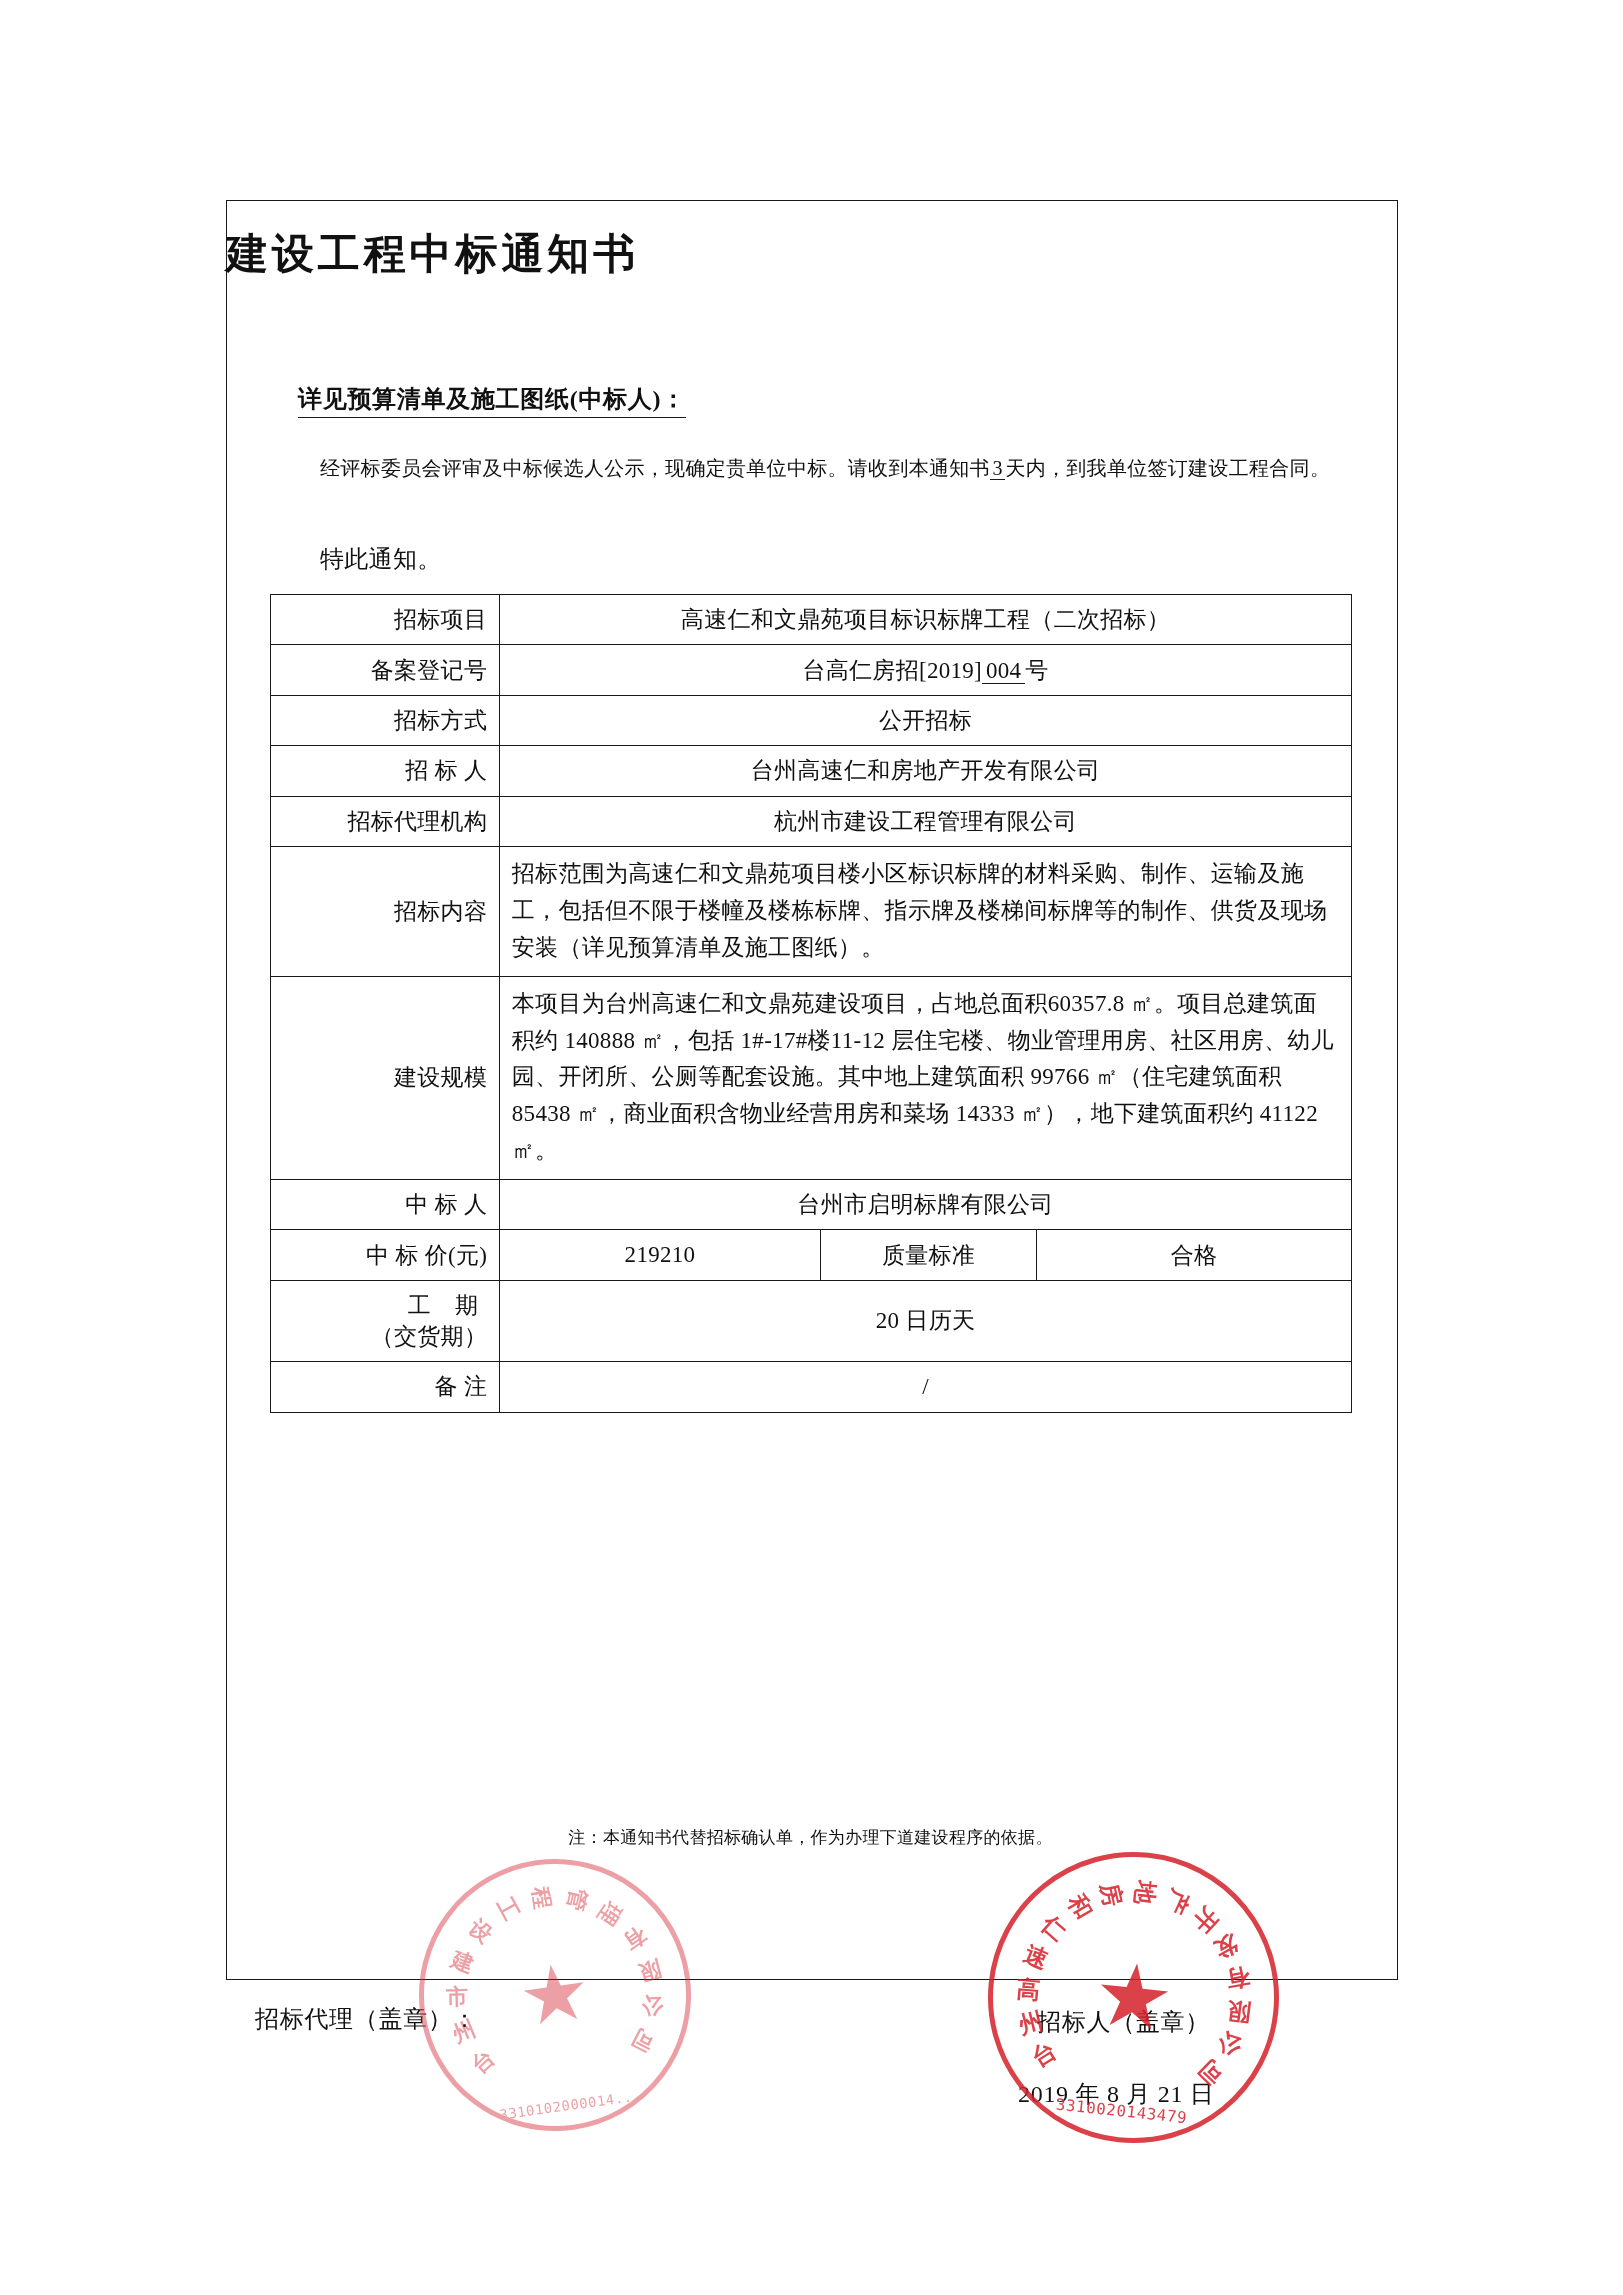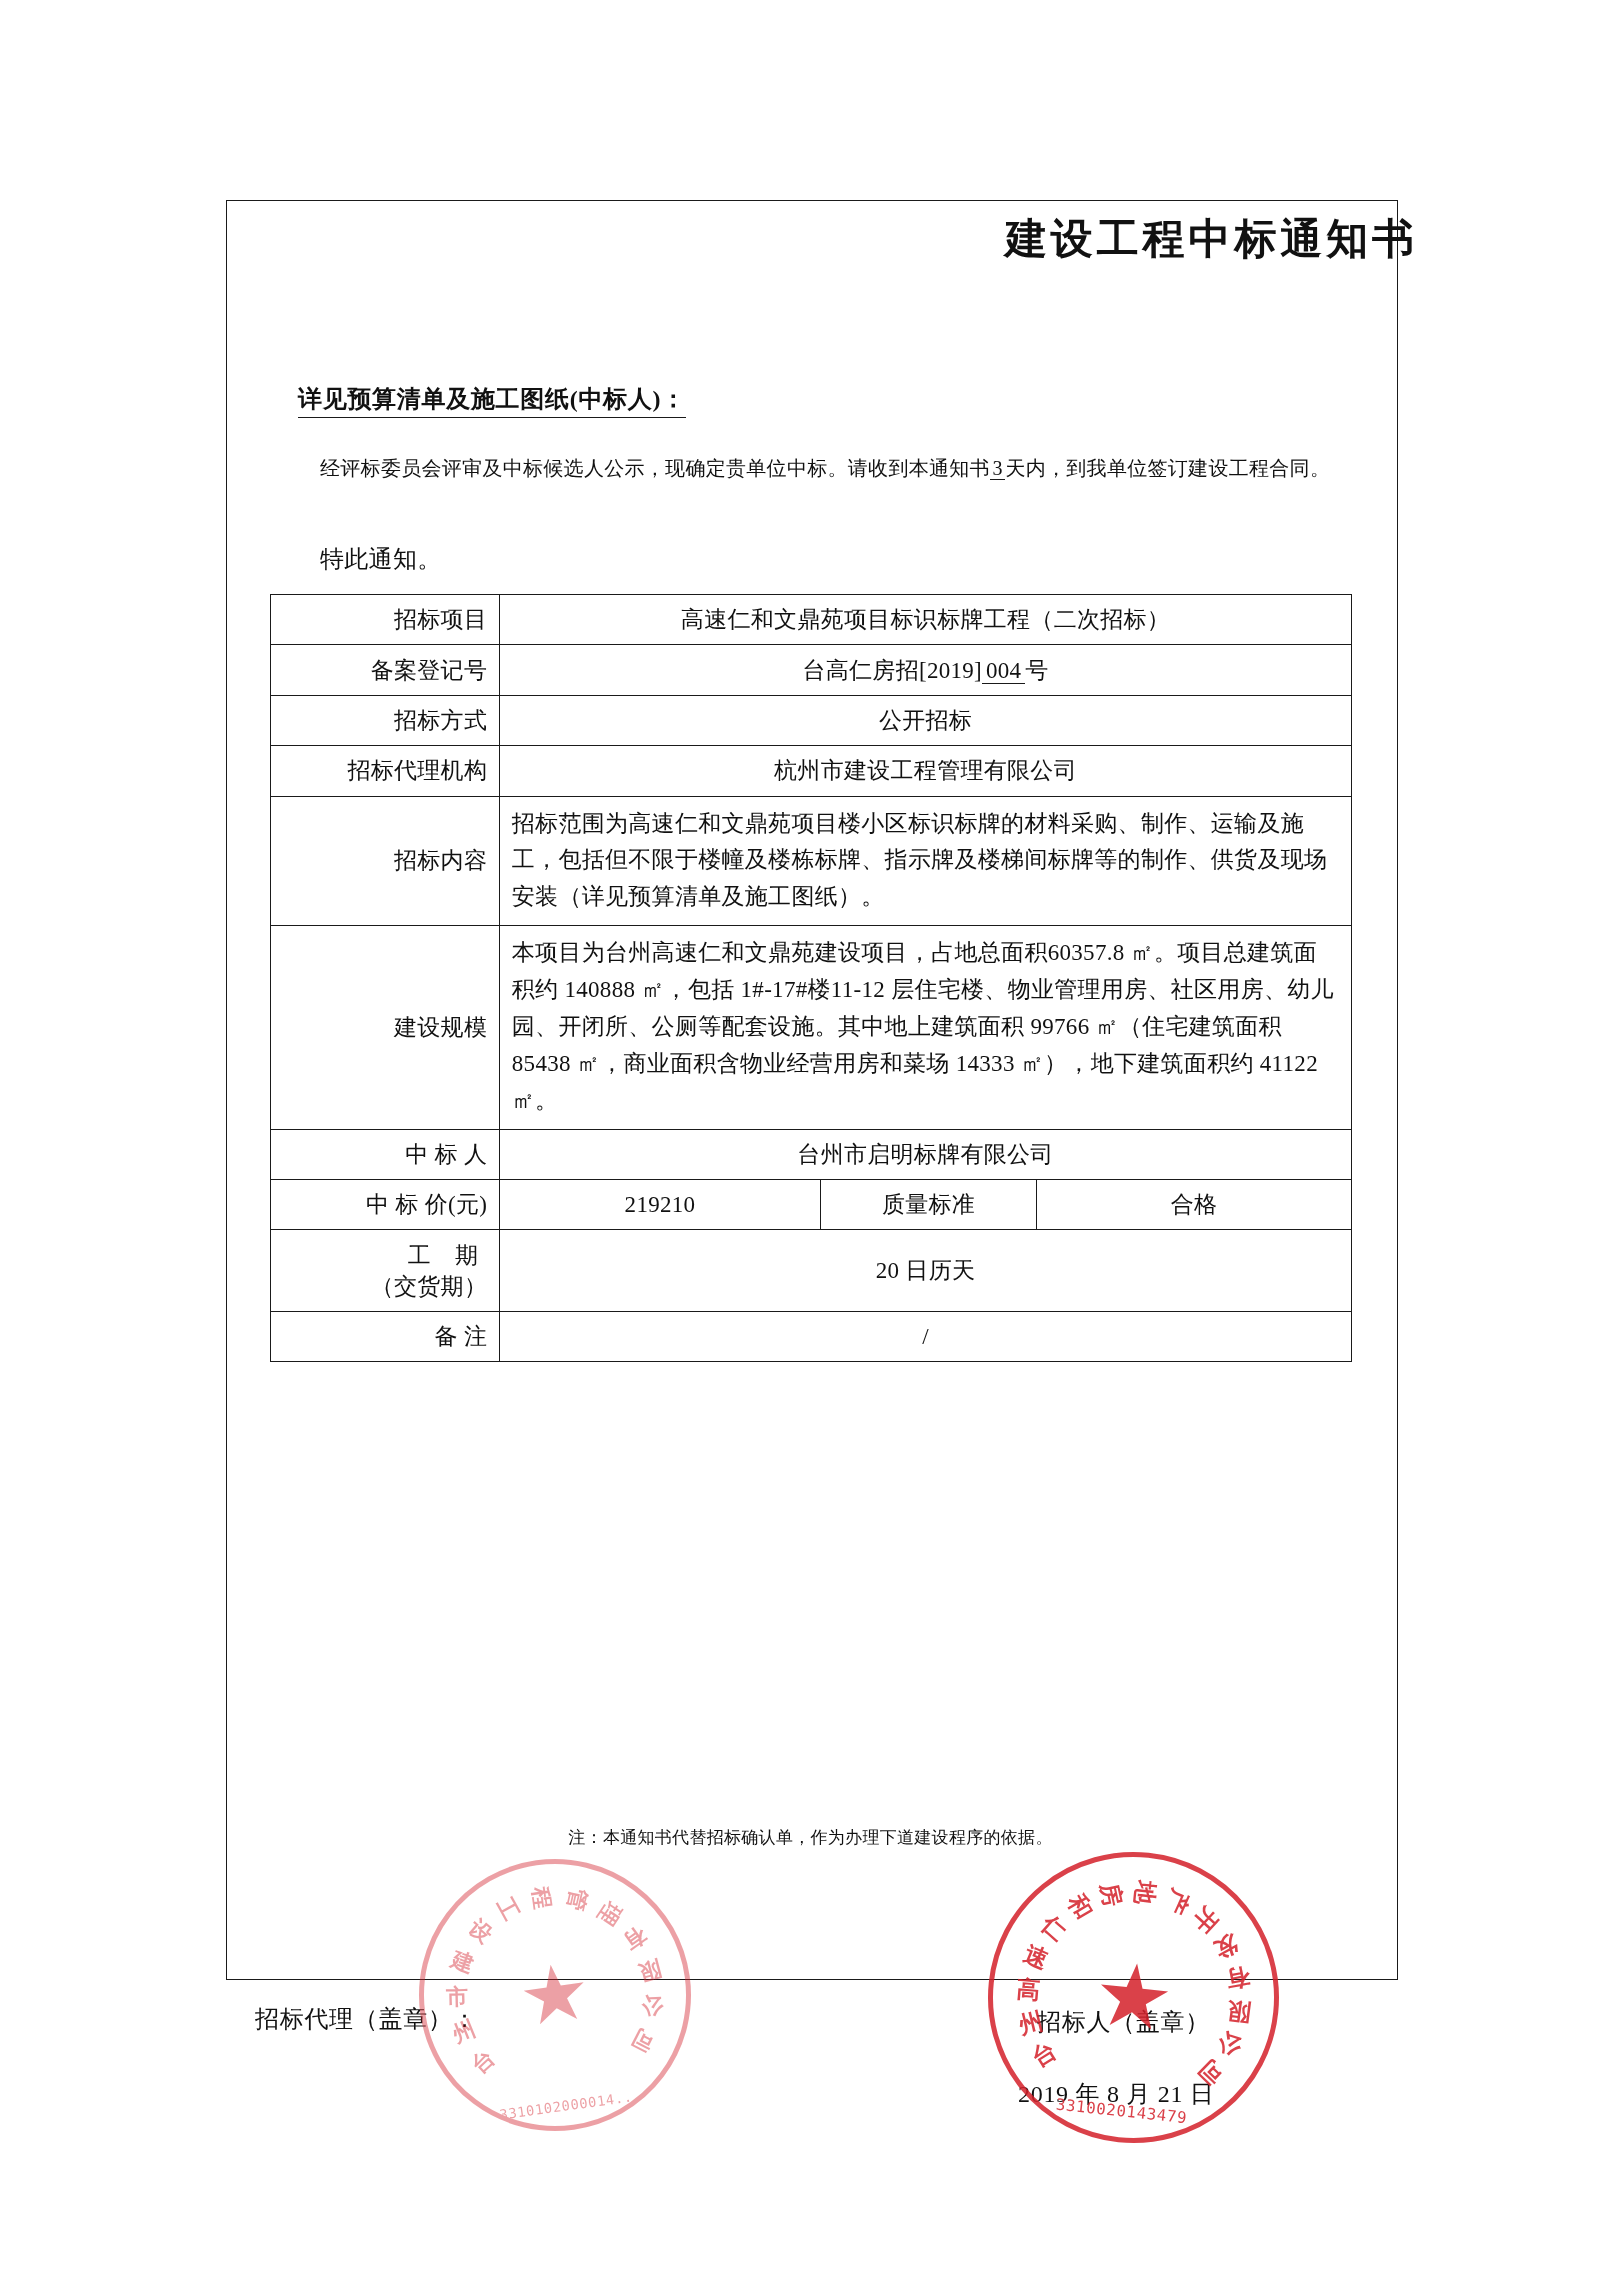--- a/index.html
+++ b/index.html
@@ -23,28 +23,27 @@
     top: 200px;
     width: 1172px;
     height: 1780px;
     border: 1.3px solid #1a1a1a;
     box-sizing: border-box;
   }
 
   .doc-title {
     position: absolute;
     left: 226px;
-    top: 211px;
+    top: 226px;
     width: 1172px;
-    text-align: right;
+    text-align: left;
     font-size: 42px;
     font-weight: bold;
     letter-spacing: 3.9px;
     font-family: "DejaVu Sans", sans-serif;
-    margin-left: 20px;
   }
 
   .addressee {
     position: absolute;
     left: 298px;
     top: 383px;
     font-size: 24px;
     font-weight: bold;
     border-bottom: 1.3px solid #1a1a1a;
     padding-bottom: 2px;
@@ -232,20 +231,24 @@
     </tr>
     <tr>
       <td class="label">备案登记号</td>
       <td class="val-center" colspan="3">
         <span>台高仁房招[2019]</span><span class="uline">004</span><span>号</span>
       </td>
     </tr>
     <tr>
       <td class="label">招标方式</td>
       <td class="val-center" colspan="3">公开招标</td>
+    </tr>
+    <tr>
+      <td class="label sp2">招 标 人</td>
+      <td class="val-center" colspan="3">台州高速仁和房地产开发有限公司</td>
     </tr>
     <tr>
       <td class="label">招标代理机构</td>
       <td class="val-center" colspan="3">杭州市建设工程管理有限公司</td>
     </tr>
     <tr>
       <td class="label">招标内容</td>
       <td class="val-left" colspan="3">招标范围为高速仁和文鼎苑项目楼小区标识标牌的材料采购、制作、运输及施工，包括但不限于楼幢及楼栋标牌、指示牌及楼梯间标牌等的制作、供货及现场安装（详见预算清单及施工图纸）。</td>
     </tr>
     <tr>

